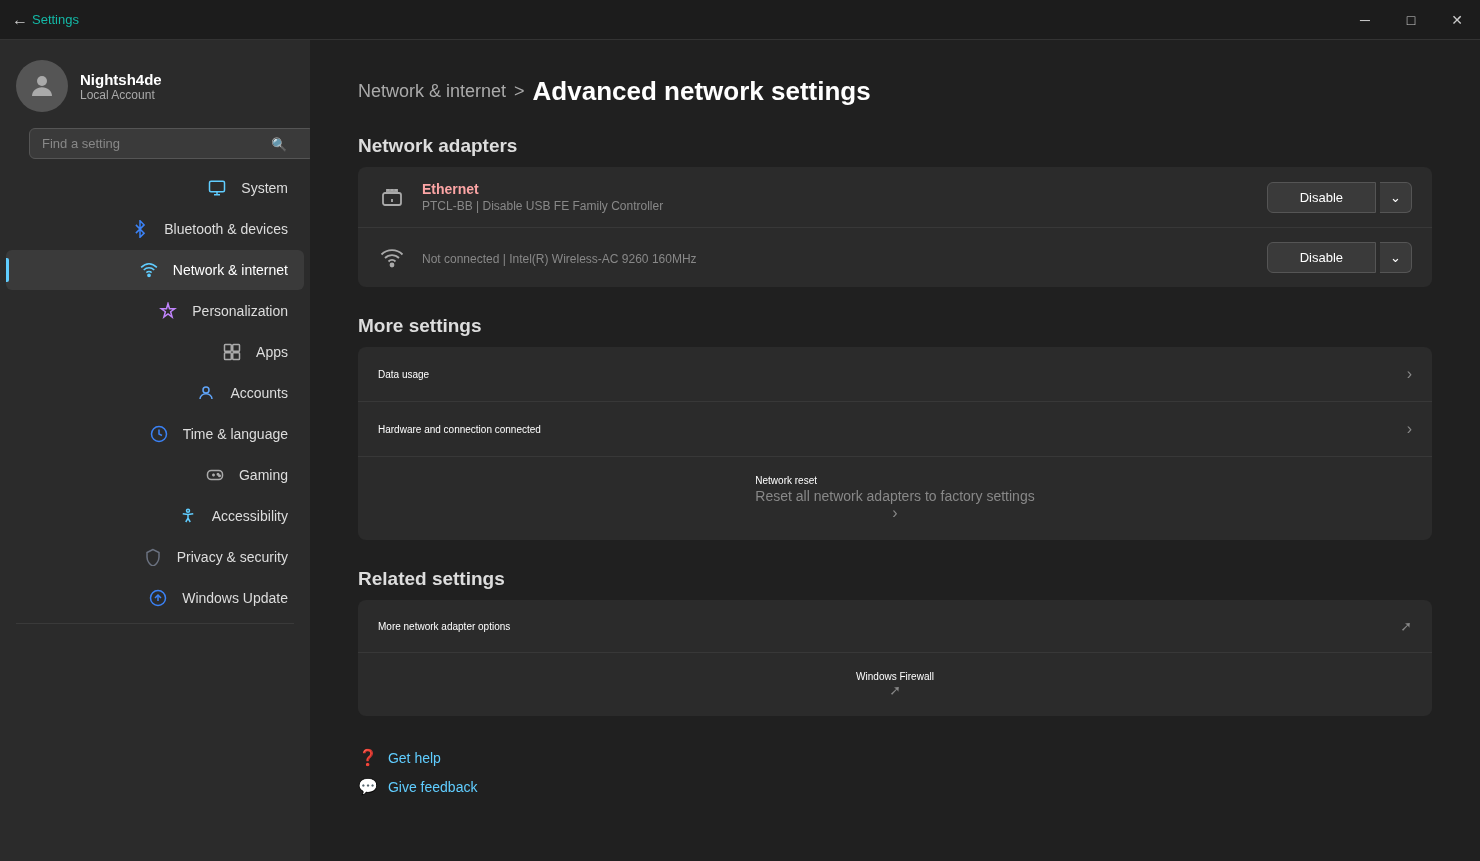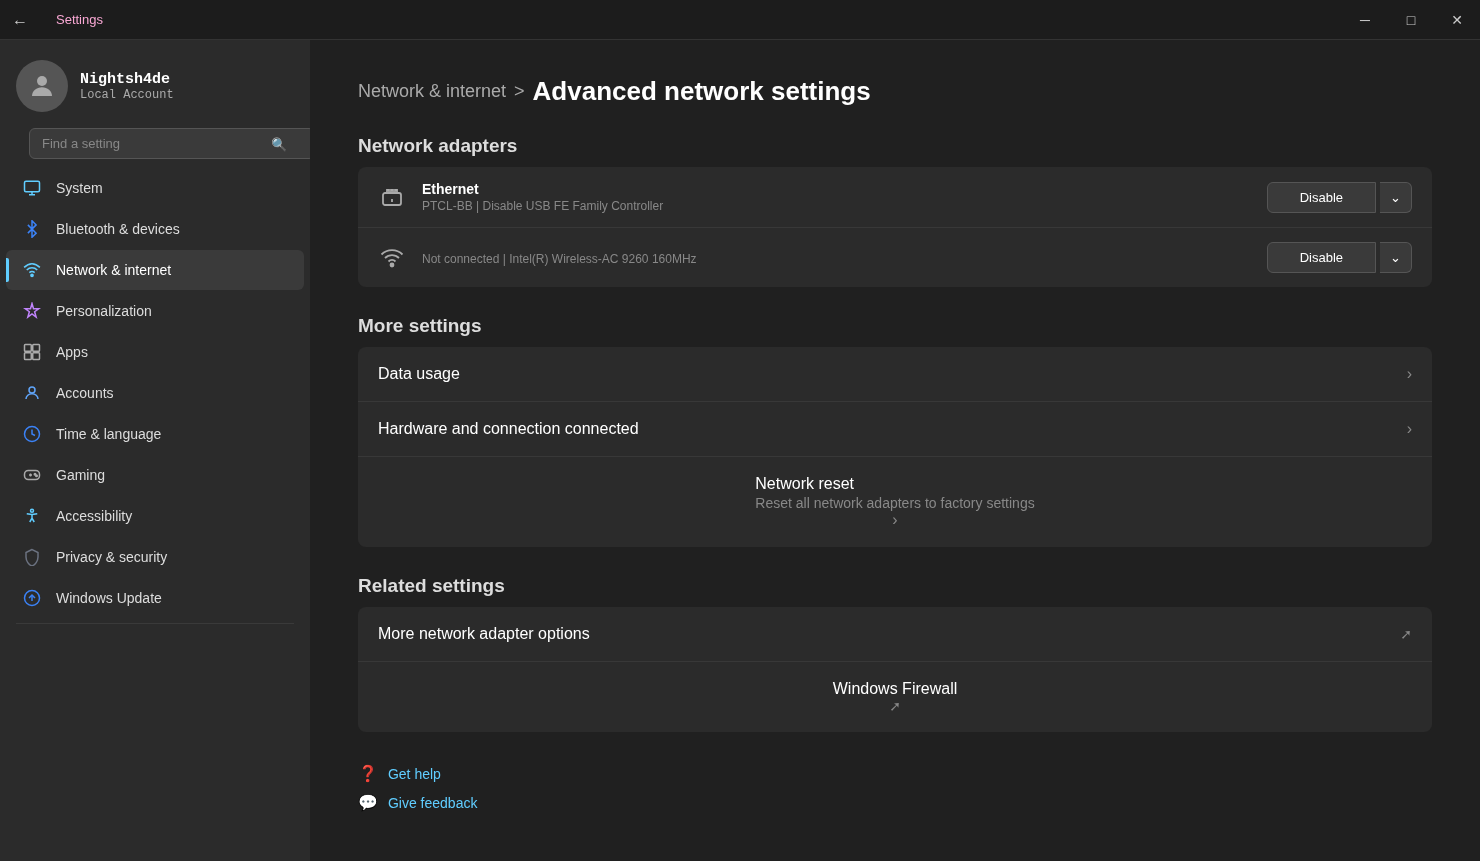--- a/index.html
+++ b/index.html
@@ -18,22 +18,22 @@
       background: #1c1c1c;
       height: 40px;
       display: flex;
       align-items: center;
       padding: 0 12px;
       position: relative;
       border-bottom: 1px solid #333;
     }
     .titlebar-title {
       font-size: 13px;
-      color: #f9a8d4;
-      margin-left: 24px;
+      color: #14b8a6;
+      margin-left: 0;
     }
     .titlebar-controls {
       position: absolute;
       right: 0;
       top: 0;
       display: flex;
       height: 40px;
     }
     .titlebar-btn {
       width: 46px;
@@ -64,21 +64,20 @@
       overflow-y: auto;
       padding-bottom: 16px;
     }
 
     
     .user-profile {
       display: flex;
       align-items: center;
       padding: 20px 16px 16px 16px;
       gap: 12px;
-      font-family: Liberation Mono, monospace;
     }
     .user-avatar {
       width: 52px;
       height: 52px;
       background: #555;
       border-radius: 50%;
       display: flex;
       align-items: center;
       justify-content: center;
       flex-shrink: 0;
@@ -144,21 +143,21 @@
     
     .nav-item.active::before {
       content: '';
       position: absolute;
       left: 0;
       width: 3px;
       height: 24px;
       background: #60cdff;
       border-radius: 0 2px 2px 0;
     }
-    .nav-item { position: relative; }
+    .nav-item { position: relative; justify-content: flex-end; }
 
     
     .main-content {
       flex: 1;
       background: #202020;
       overflow-y: auto;
       padding: 36px 48px 36px 48px;
     }
 
     
@@ -212,21 +211,21 @@
     .adapter-icon {
       width: 28px;
       height: 28px;
       display: flex;
       align-items: center;
       justify-content: center;
       color: #aaa;
       flex-shrink: 0;
     }
     .adapter-info { flex: 1; }
-    .adapter-name { font-size: 14px; font-weight: 600; color: #ffffff; }
+    .adapter-name { font-size: 14px; font-weight: 600; color: #fca5a5; }
     .adapter-desc { font-size: 12px; color: #888; margin-top: 2px; }
     .adapter-actions {
       display: flex;
       align-items: center;
       gap: 4px;
     }
     .disable-btn {
       background: #3a3a3a;
       border: 1px solid #555;
       border-radius: 6px 0 0 6px;
@@ -249,21 +248,21 @@
     
     .setting-row {
       display: flex;
       align-items: center;
       padding: 18px 20px;
       cursor: pointer;
       border-bottom: 1px solid #383838;
     }
     .setting-row:last-child { border-bottom: none; flex-direction: column; }
     .setting-row-content { flex: 1; }
-    .setting-row-title { font-size: 16px; color: #fff; }
+    .setting-row-title { font-size: 10px; color: #fff; }
     .setting-row-subtitle { font-size: 14px; color: #888; margin-top: 2px; }
     .setting-row-arrow {
       color: #888;
       font-size: 16px;
     }
     .setting-row-external {
       color: #888;
       font-size: 14px;
     }
 

